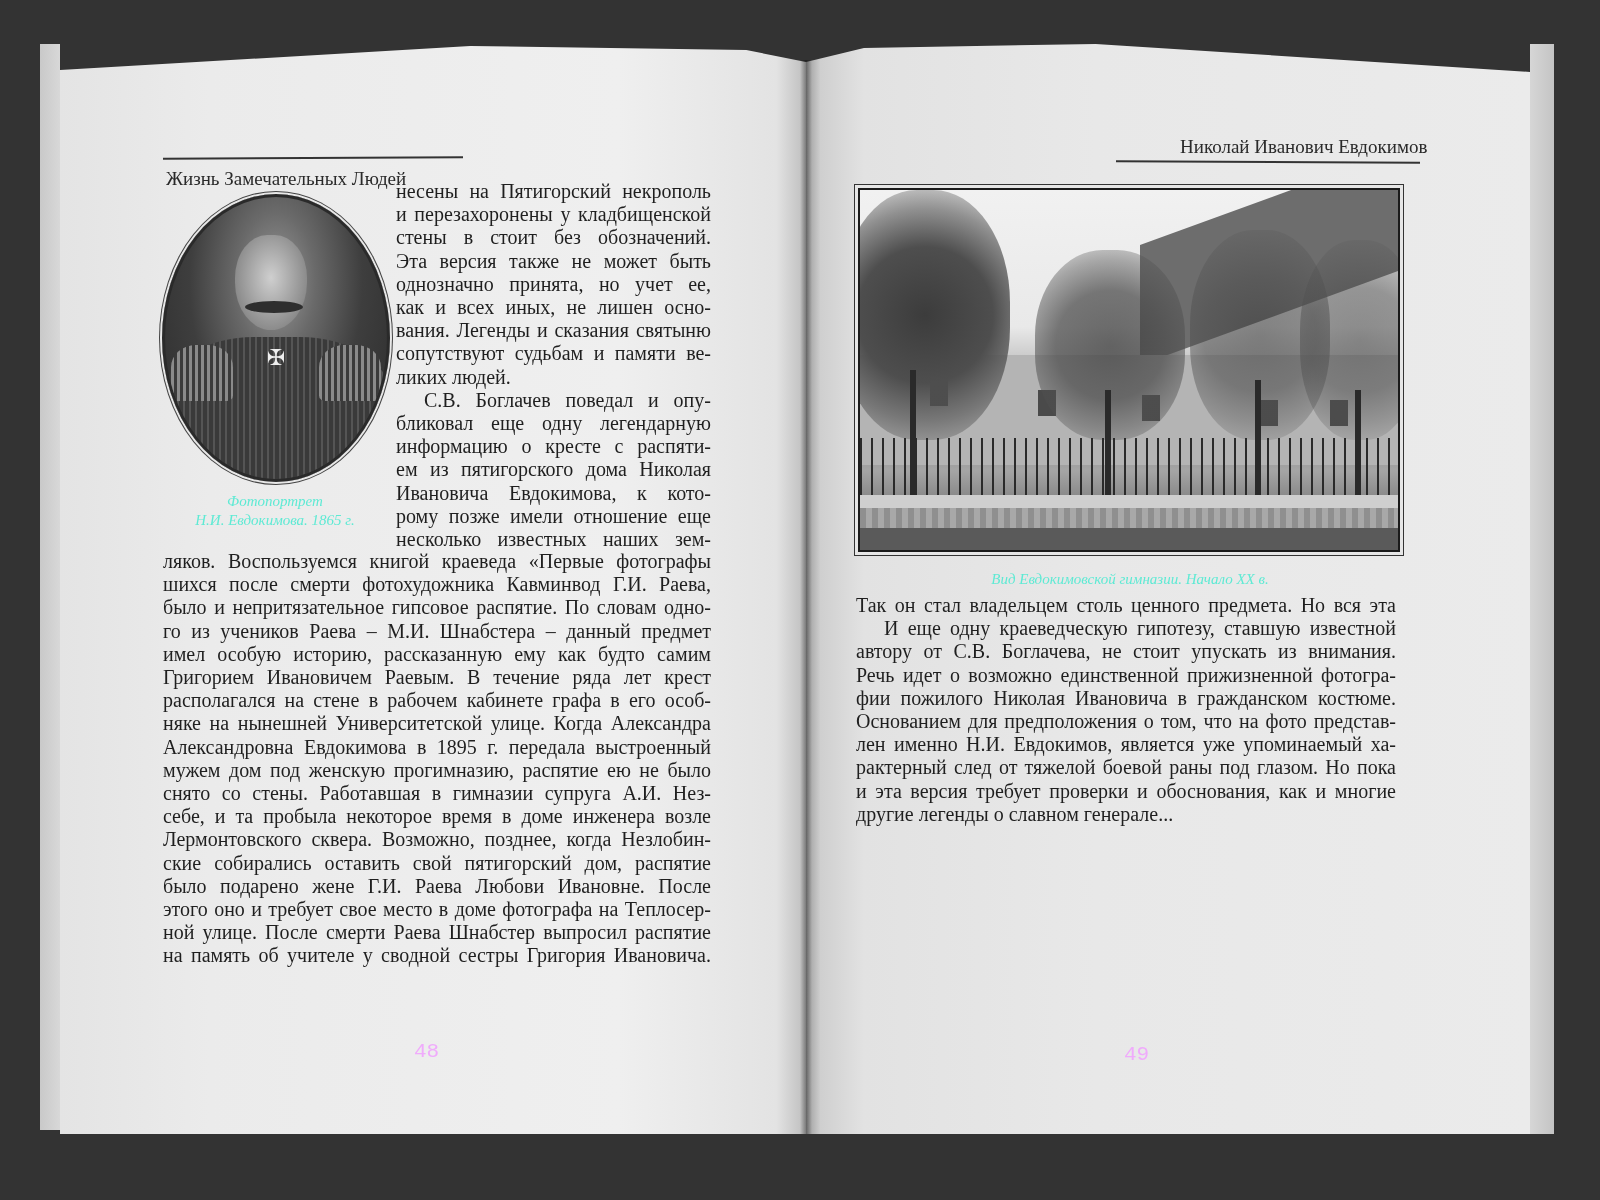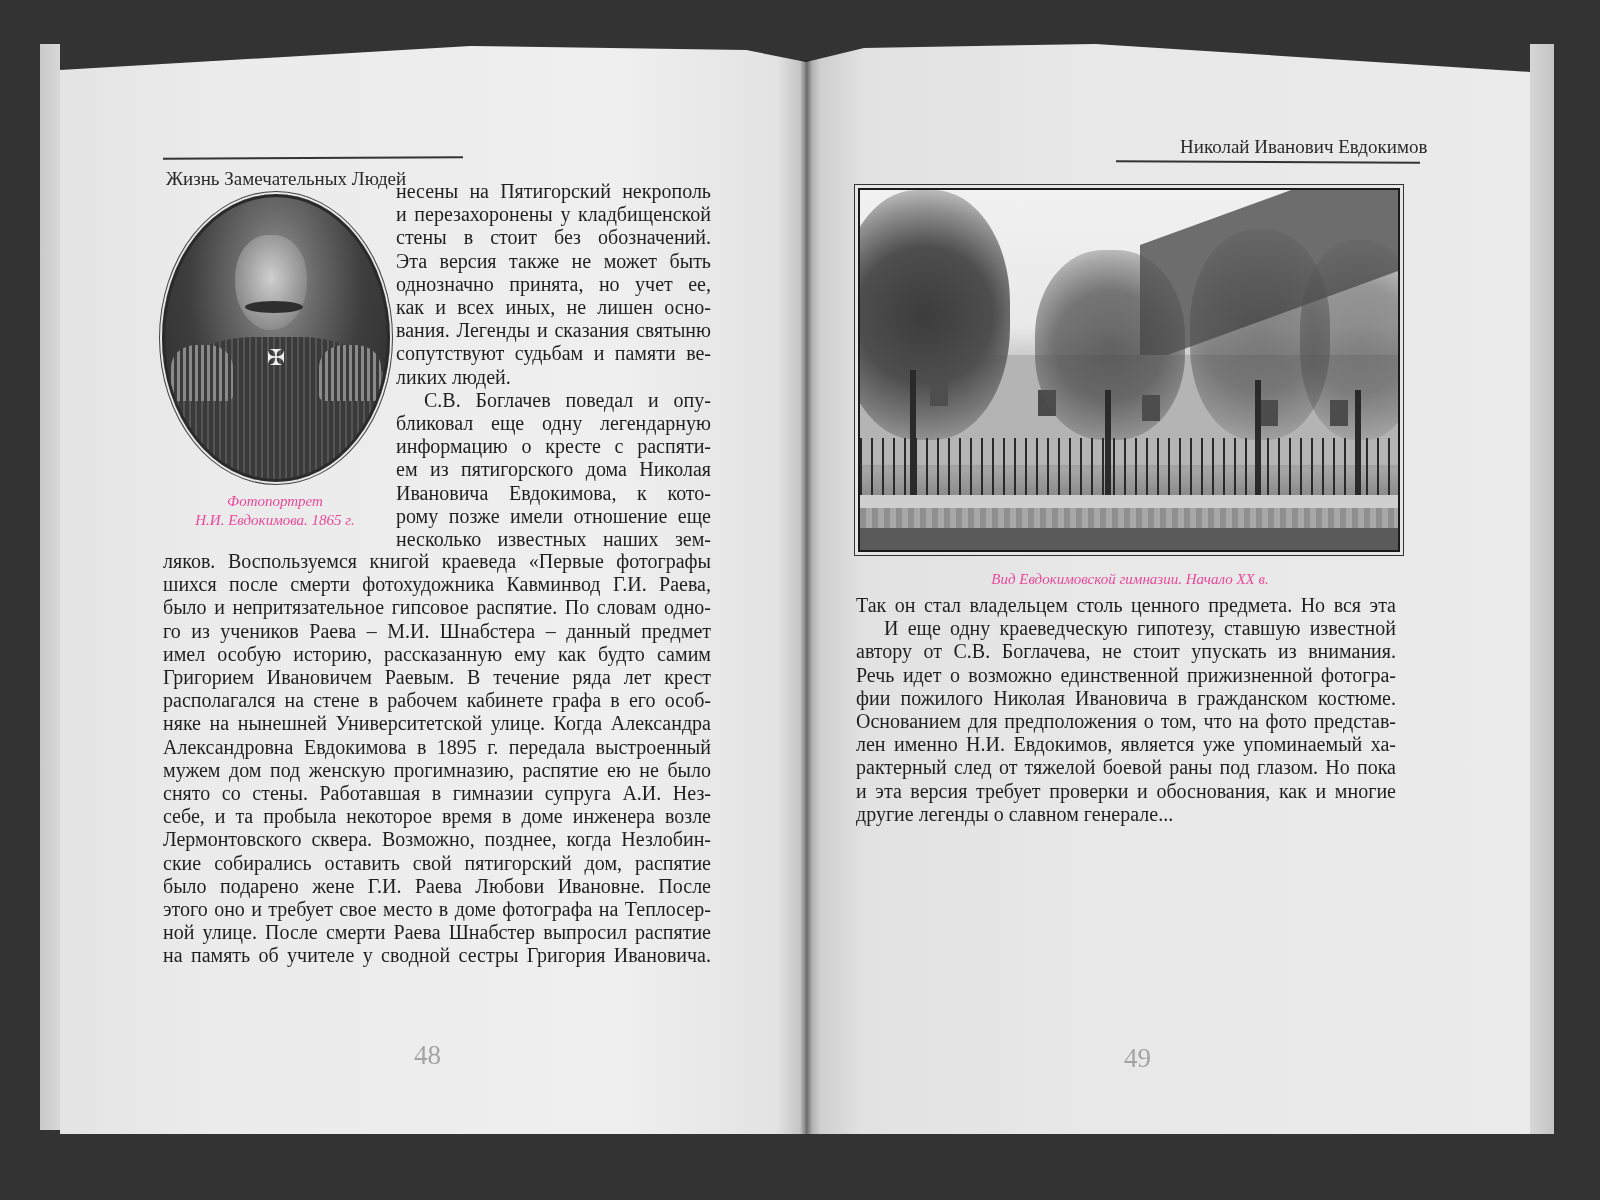--- a/index.html
+++ b/index.html
@@ -36,21 +36,21 @@
   .portrait .face { position:absolute; left:70px; top:38px; width:72px; height:95px; border-radius:45% 45% 50% 50%;
     background:radial-gradient(ellipse at 50% 45%, #cfcfcf, #8c8c8c 70%, #555 100%); }
   .portrait .moustache { position:absolute; left:80px; top:104px; width:58px; height:12px; border-radius:50%; background:#2e2e2e; }
   .portrait .uniform { position:absolute; left:-4px; top:140px; width:232px; height:160px; border-radius:40% 40% 0 0;
     background:repeating-linear-gradient(90deg,#3a3a3a 0 4px,#555 4px 6px); }
   .portrait .epaulet-l, .portrait .epaulet-r { position:absolute; top:148px; width:62px; height:56px; border-radius:40% 40% 10% 10%;
     background:repeating-linear-gradient(90deg,#8a8a8a 0 3px,#3a3a3a 3px 6px); }
   .portrait .epaulet-l { left:6px; } .portrait .epaulet-r { right:6px; }
   .portrait .cross { position:absolute; left:100px; top:150px; width:22px; height:22px; color:#eee; font-size:22px; line-height:22px; text-align:center; }
 
-  .caption { position:absolute; font-family:"Liberation Serif", serif; font-style:italic; font-size:15px; color:#ec4899; text-align:center; line-height:19px; }
+  .caption { position:absolute; font-family:"Liberation Serif", serif; font-style:italic; font-size:15px; color:#5eead4; text-align:center; line-height:19px; }
   .cap-left { left:170px; top:492px; width:210px; }
   .cap-right { left:860px; top:570px; width:540px; }
 
   .photo { position:absolute; left:858px; top:188px; width:538px; height:360px; border:2px solid #1a1a1a;
     box-shadow:0 0 0 3px #e6e6e6, 0 0 0 4px #333; overflow:hidden;
     background:linear-gradient(180deg,#f1f1f1 0%,#e9e9e9 38%,#bdbdbd 50%,#9d9d9d 60%,#8e8e8e 70%,#a5a5a5 78%,#8a8a8a 85%,#555 100%); }
   .photo .roof { position:absolute; left:280px; top:55px; width:300px; height:120px; background:#6d6d6d; transform:skewY(-20deg); transform-origin:left bottom; }
   .photo .bldg { position:absolute; left:0; top:165px; width:538px; height:110px; background:#b4b4b4; }
   .photo .win { position:absolute; width:18px; height:26px; background:#4a4a4a; }
   .photo .fence { position:absolute; left:0; top:248px; width:538px; height:60px;
@@ -62,21 +62,21 @@
   .photo .trunk { position:absolute; width:6px; background:#2a2a2a; }
 
   .text { position:absolute; font-family:Liberation Serif, serif; font-size:20px; line-height:23.2px; color:#1f1f1f; text-align:justify; }
   .text .ln { display:block; text-align:justify; text-align-last:justify; white-space:nowrap; }
   .text .ln.last { text-align-last:left; }
   .indent { padding-left:28px; }
   .t-left-col { left:396px; top:180px; width:315px; }
   .t-left-full { left:163px; top:550px; width:548px; }
   .t-right { left:856px; top:594px; width:540px; }
 
-  .pagenum { position:absolute; font-family:Liberation Serif, serif; font-size:27px; color:#a3a3a3; }
+  .pagenum { position:absolute; font-family:Liberation Mono, monospace; font-size:21px; color:#f0abfc; }
   .pn-left { left:414px; top:1040px; }
   .pn-right { left:1124px; top:1043px; }
 </style>
 </head>
 <body>
 
 <div class="book">
   <div class="edge-left"></div>
   <div class="edge-right"></div>
 

